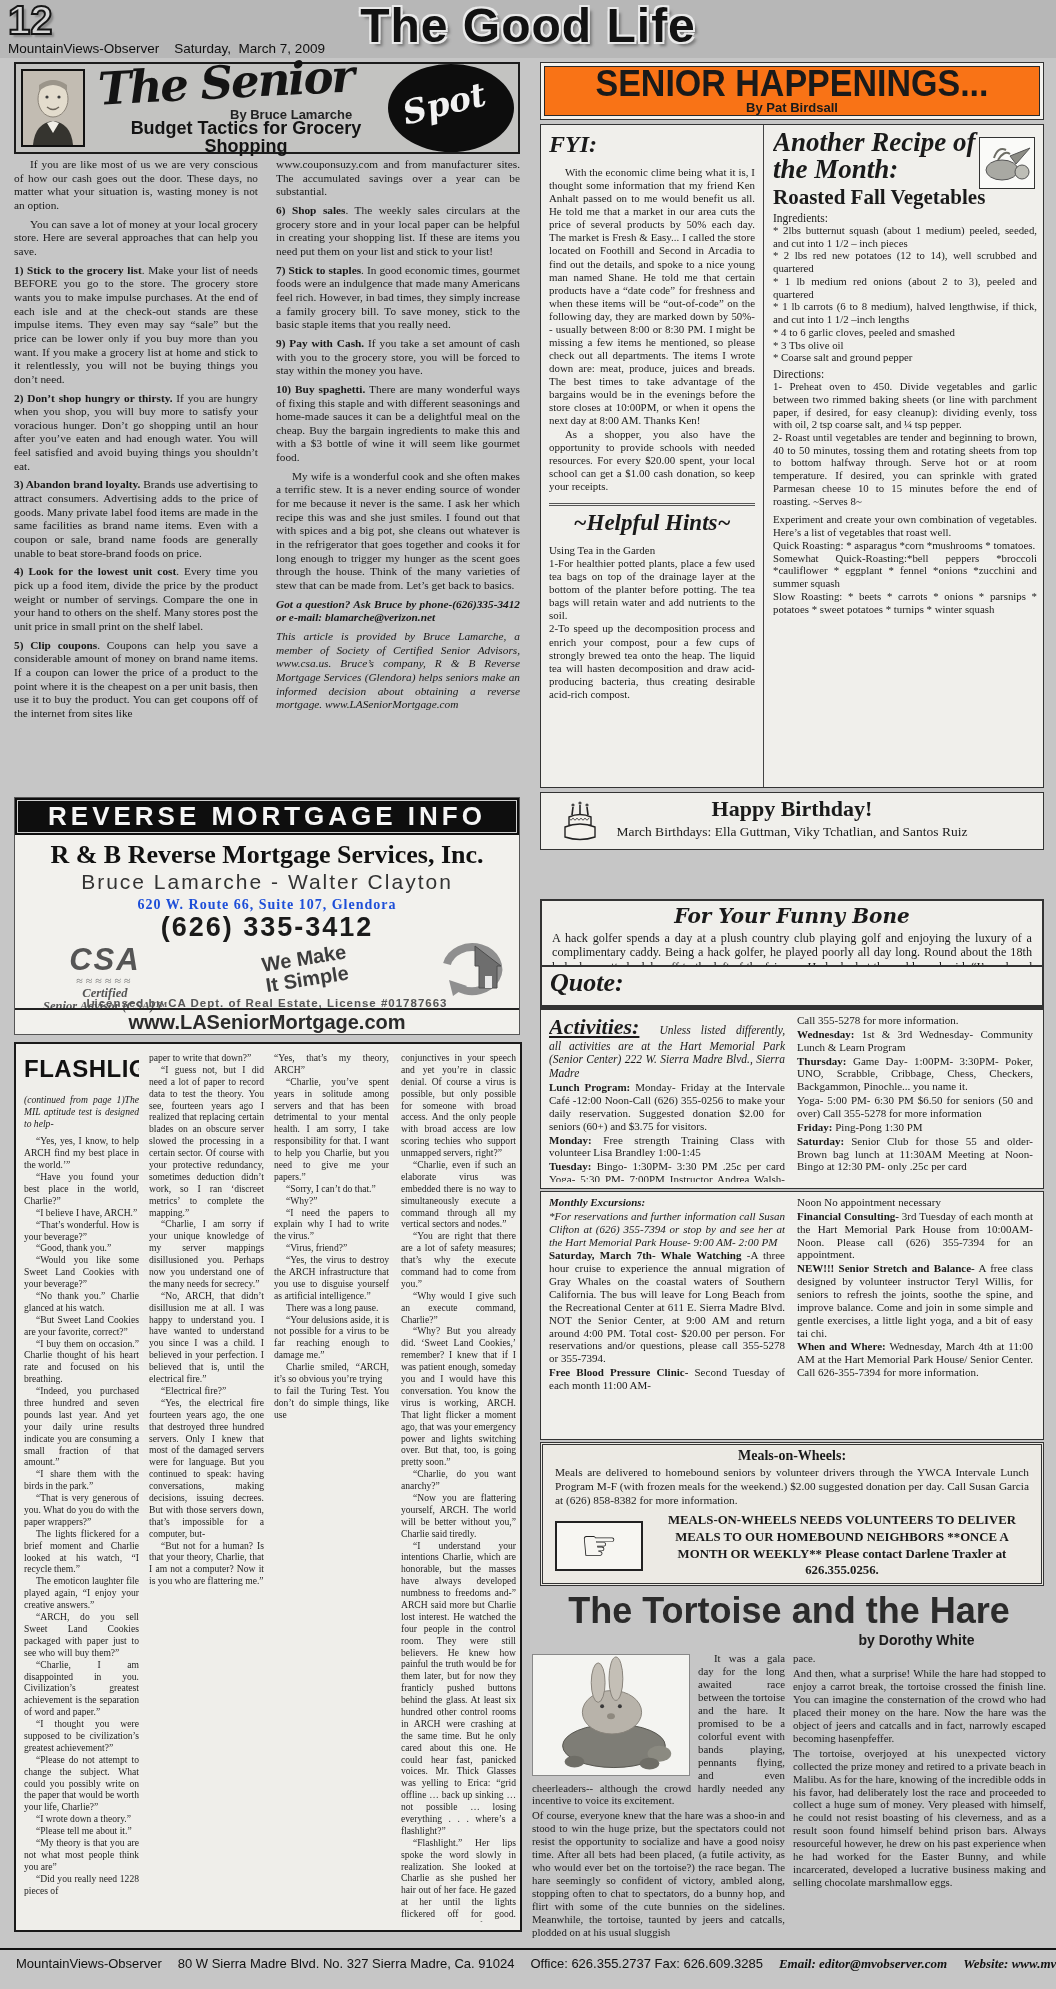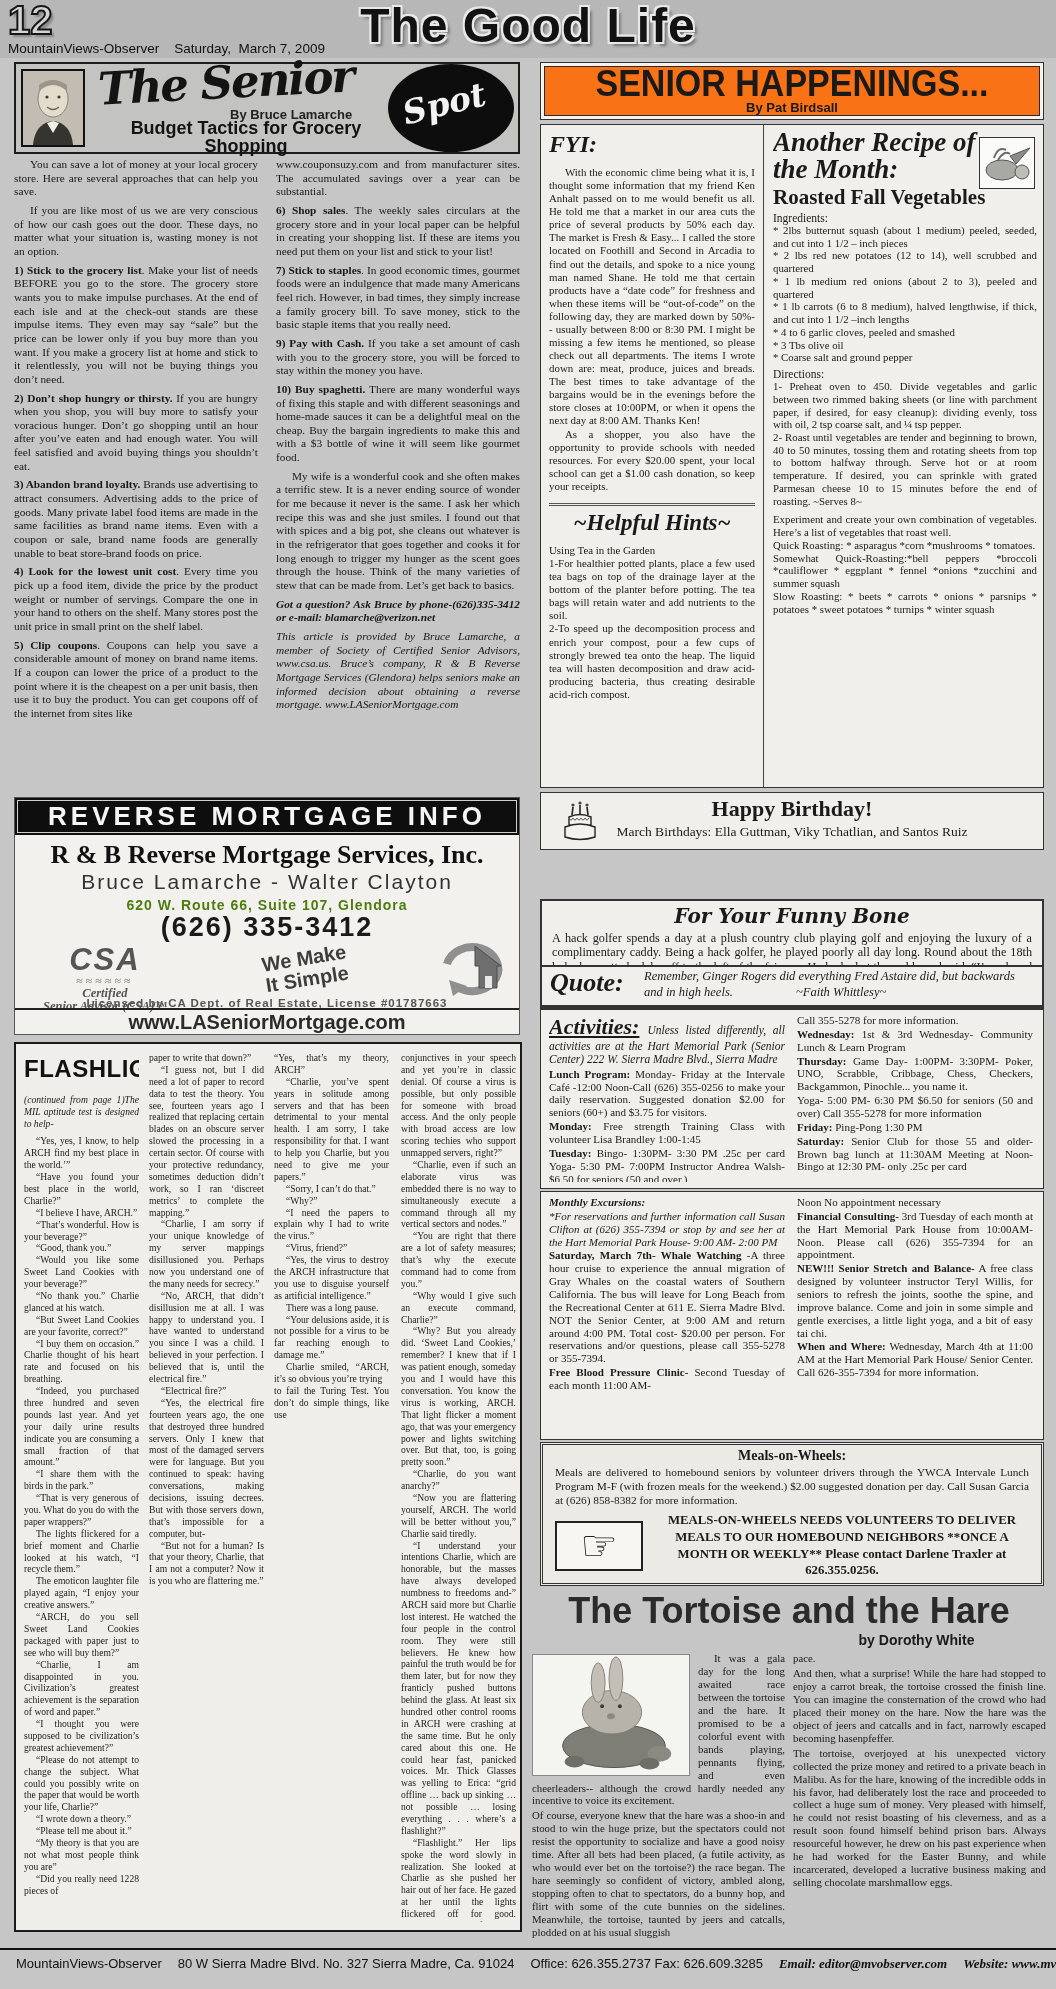--- a/index.html
+++ b/index.html
@@ -48,22 +48,22 @@
   #grocery p { margin:0 0 5px; }
 
   
   #ad { position:absolute; left:14px; top:797px; width:506px; height:238px; background:#f2f1ed; border:1px solid #555; }
   .ad-banner { position:absolute; left:0; top:0; width:100%; height:37px; background:#0e0e0e;
                color:#f5f5f5; font-family:"Liberation Sans",sans-serif; font-weight:bold; font-size:26px;
                letter-spacing:4px; text-align:center; line-height:37px; box-shadow:inset 0 0 0 2px #0e0e0e, inset 0 0 0 3px #cfcfcf; }
   .ad-company { position:absolute; top:42px; width:100%; text-align:center; font-weight:bold; font-size:26px; color:#111; }
   .ad-names   { position:absolute; top:72px; width:100%; text-align:center; font-family:"Liberation Sans",sans-serif;
                 font-size:21px; color:#333; letter-spacing:2px; }
-  .ad-addr    { position:absolute; top:99px; width:100%; text-align:center; font-family:Liberation Sans, sans-serif;
-                font-weight:bold; font-size:14px; color:#4d7c0f; letter-spacing:1px; }
+  .ad-addr    { position:absolute; top:99px; width:100%; text-align:center; font-family:Liberation Serif, serif;
+                font-weight:bold; font-size:14px; color:#1d4ed8; letter-spacing:1px; }
   .ad-phone   { position:absolute; top:114px; width:100%; text-align:center; font-family:"Liberation Sans",sans-serif;
                 font-weight:bold; font-size:27px; color:#1a1a1a; letter-spacing:2px; }
   .csa { position:absolute; left:28px; top:146px; text-align:center; color:#555; line-height:1.0; }
   .csa .big { font-size:31px; font-weight:bold; font-style:italic; font-family:"Liberation Sans",sans-serif; letter-spacing:2px; }
   .csa .leaf { font-size:12px; letter-spacing:3px; color:#777; }
   .csa .sm  { font-size:12.5px; font-weight:bold; font-style:italic; }
   .wemake { position:absolute; left:248px; top:150px; transform:rotate(-9deg); text-align:center;
             font-family:"Liberation Sans",sans-serif; font-weight:bold; font-size:20px; color:#3d3d3d; line-height:1.05; }
   .ad-house { position:absolute; right:8px; top:138px; width:72px; height:62px; }
   .ad-license { position:absolute; left:0; top:199px; width:100%; text-align:center;
@@ -113,21 +113,21 @@
 
   #quote { top:965px; height:42px; border-width:2px; display:flex; padding:1px 8px; gap:8px; }
   .q-label { font-size:26px; font-weight:bold; font-style:italic; flex:0 0 86px; }
   .q-body { font-size:12.5px; font-style:italic; line-height:1.3; }
   .q-attr { margin-left:60px; }
 
   #activities { top:1009px; height:180px; padding:4px 8px; }
   .twocol { display:flex; gap:12px; }
   .twocol > div { width:236px; overflow:hidden; }
   .twocol p { font-size:11px; line-height:1.17; text-align:justify; margin:0 0 1px; }
-  .act-title { font-size:22px; font-weight:bold; font-style:italic; text-decoration:underline; margin-right:8px; }
+  .act-title { font-size:22px; font-weight:bold; font-style:italic; text-decoration:underline; margin-right:20px; }
   .act-note, .exc-note { font-style:italic; font-size:11.5px; }
   #activities .twocol > div { height:168px; }
 
   #excursions { top:1191px; height:249px; padding:4px 8px; }
   .exc-title { font-size:22px; font-weight:bold; font-style:italic; }
   .exc-note { font-size:10.5px; line-height:1.15; display:block; margin-bottom:2px; }
   #excursions .twocol > div { height:205px; }
 
   #meals { top:1442px; height:144px; border:3px double #333; background:#eceae4; padding:3px 12px; }
   .meals-title { text-align:center; font-weight:bold; font-size:14px; }
@@ -179,22 +179,22 @@
     <div class="logo-script">The Senior</div>
     <div class="ss-byline">By Bruce Lamarche</div>
     <div class="spot-oval">
       <span>Spot</span>
     </div>
     <h2 class="ss-headline">Budget Tactics for Grocery Shopping</h2>
   </section>
 
   <section id="grocery">
     <div class="col gc1">
+        <p class="in">If you are like most of us we are very conscious of how our cash goes out the door. These days, no matter what your situation is, wasting money is not an option.</p>
         <p class="in">You can save a lot of money at your local grocery store.  Here are several approaches that can help you save.</p>
-        <p class="in">If you are like most of us we are very conscious of how our cash goes out the door. These days, no matter what your situation is, wasting money is not an option.</p>
         <p><b>1) Stick to the grocery list</b>. Make your list of needs BEFORE you go to the store.  The grocery store wants you to make impulse purchases.  At the end of each isle and at the check-out stands are these impulse items.  They even may say “sale” but the price can be lower only if you buy more than you want.  If you make a grocery list at home and stick to it relentlessly, you will not be buying things you don’t need.</p>
         <p><b>2) Don’t shop hungry or thirsty.</b> If you are hungry when you shop, you will buy more to satisfy your voracious hunger.  Don’t go shopping until an hour after you’ve eaten and had enough water.  You will feel satisfied and avoid buying things you shouldn’t eat.</p>
         <p><b>3) Abandon brand loyalty.</b> Brands use advertising to attract consumers.  Advertising adds to the price of goods.  Many private label food items are made in the same facilities as brand name items. Even with a coupon or sale, brand name foods are generally unable to beat store-brand foods on price.</p>
         <p><b>4) Look for the lowest unit cost</b>.  Every time you pick up a food item, divide the price by the product weight or number of servings. Compare the one in your hand to others on the shelf.  Many stores post the unit price in small print on the shelf label.</p>
         <p><b>5) Clip coupons</b>.  Coupons can help you save a considerable amount of money on brand name items.  If a coupon can lower the price of a product to the point where it is the cheapest on a per unit basis, then use it to buy the product.  You can get coupons off of the internet from sites like</p>
       </div>
     <div class="col gc2">
         <p>www.couponsuzy.com and from manufacturer sites.  The accumulated savings over a year can be substantial.</p>
         <p><b>6) Shop sales</b>.  The weekly sales circulars at the grocery store and in your local paper can be helpful in creating your shopping list.  If these are items you need put them on your list and stick to your list!</p>
         <p><b>7) Stick to staples</b>. In good economic times, gourmet foods were an indulgence that made many Americans feel rich.   However, in bad times, they simply increase a family grocery bill. To save money, stick to the basic staple items that you really need.</p>
@@ -370,24 +370,20 @@
 
   <section id="funnybone" class="hbox">
     <div class="fb-title">For Your Funny Bone</div>
     <div class="fb-body">
         <p>A hack golfer spends a day at a plush country club playing golf and enjoying the luxury of a complimentary caddy. Being a hack golfer, he played poorly all day long. Round about the 18th hole, he spotted a lake off to the left of the fairway. He looked at the caddy and said, “I’ve played so poorly all day. I think I’m going to drown myself in that lake.” The caddy looked back at the hack golfer and replied, “I don’t think you could keep your head down that long.”</p>
       </div>
   </section>
 
   <section id="quote" class="hbox">
     <div class="q-label">Quote:</div>
-    <div class="q-body">
-      <span>Remember, Ginger Rogers did everything Fred Astaire did, but backwards and in high heels.</span>
-      <span class="q-attr">~Faith  Whittlesy~</span>
-    </div>
   </section>
 
   <section id="activities" class="hbox">
     <div class="twocol">
       <div>
         <p><span class="act-title">Activities:</span><span class="act-note">Unless listed differently, all activities are at the  Hart Memorial Park (Senior Center) 222 W. Sierra  Madre Blvd., Sierra Madre</span></p>
         <div>
             <p><b>Lunch Program:</b> Monday- Friday at the Intervale Café -12:00 Noon-Call (626) 355-0256 to make your daily reservation. Suggested donation $2.00 for seniors (60+) and $3.75 for visitors.</p>
             <p><b>Monday:</b> Free strength Training Class with volunteer Lisa Brandley 1:00-1:45</p>
             <p><b>Tuesday:</b> Bingo- 1:30PM- 3:30 PM .25c per card Yoga- 5:30 PM- 7:00PM Instructor Andrea Walsh- $6.50 for seniors     (50 and over.)</p>

